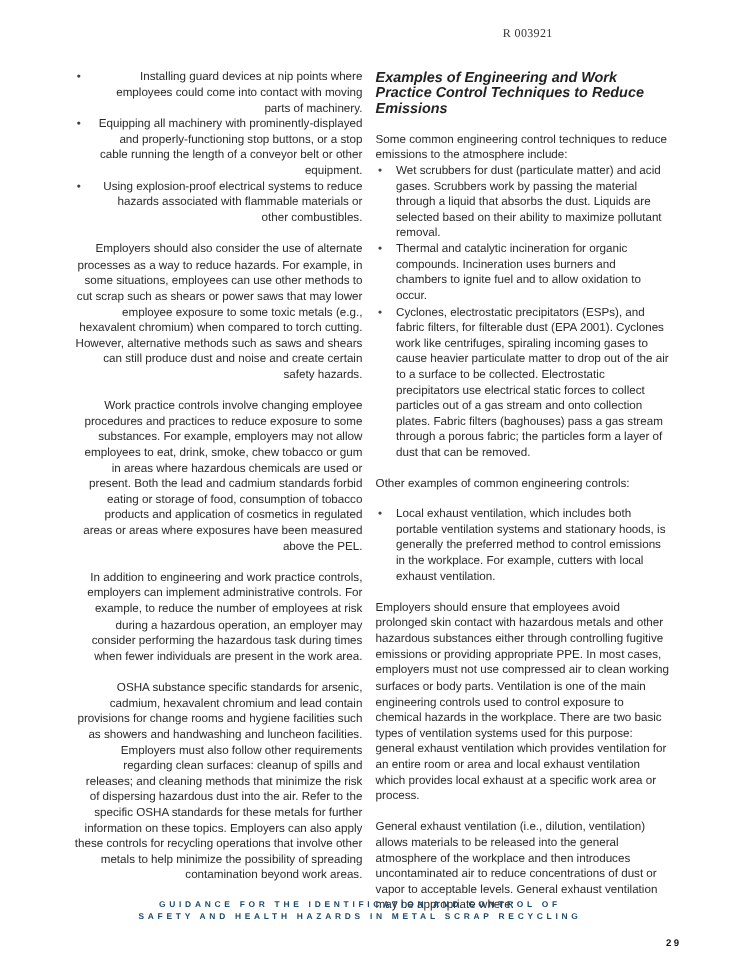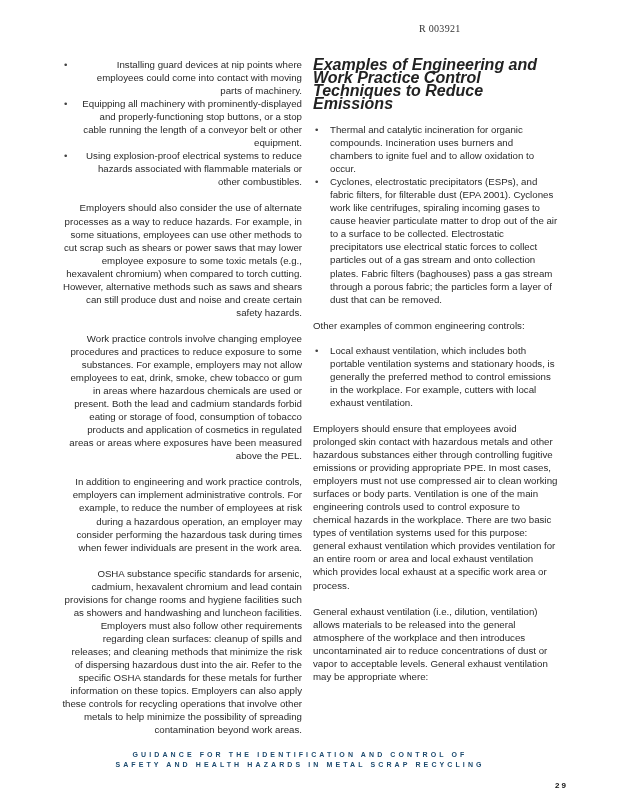--- a/index.html
+++ b/index.html
@@ -7,21 +7,21 @@
          font-family: "Liberation Sans", sans-serif; color: #222; }
   .bates { position: absolute; top: 23px; left: 419px; font-family: "Liberation Serif", serif;
            font-size: 10px; color: #333; letter-spacing: 0.3px; }
   .col { position: absolute; top: 58px; font-size: 9.7px; line-height: 13.05px; color: #2a2a2a; }
   .col-left { left: 62px; width: 240px; text-align: right; }
   .col-right { left: 313px; width: 245px; }
   p { margin: 0 0 13px 0; }
   ul { margin: 0 0 13px 0; padding: 0; list-style: none; }
   li { position: relative; padding-left: 17px; }
   li::before { content: "\2022"; position: absolute; left: 2px; top: 0; color: #444; }
-  h3 { margin: 0 0 13px 0; font-size: 16px; font-weight: bold; font-style: italic; line-height: 13px; color: #222; }
+  h3 { margin: 0 0 13px 0; font-size: 12px; font-weight: bold; font-style: italic; line-height: 13px; color: #222; }
   .footer { position: absolute; top: 750px; left: 100px; width: 400px; text-align: center;
             font-size: 7px; letter-spacing: 3.1px; color: #1c4a6e; line-height: 10px; font-weight: bold; }
   .page-num { position: absolute; top: 781px; left: 555px; font-size: 8px; font-weight: bold; color: #111; letter-spacing: 2px; }
 </style>
 </head>
 <body>
 
 <div class="bates">R  003921</div>
 
 <div class="col col-left">
@@ -31,21 +31,23 @@
     <li>Using explosion-proof electrical systems to reduce hazards associated with flammable materials or other combustibles.</li>
   </ul>
   <p>Employers should also consider the use of alternate processes as a way to reduce hazards. For example, in some situations, employees can use other methods to cut scrap such as shears or power saws that may lower employee exposure to some toxic metals (e.g., hexavalent chromium) when compared to torch cutting. However, alternative methods such as saws and shears can still produce dust and noise and create certain safety hazards.</p>
   <p>Work practice controls involve changing employee procedures and practices to reduce exposure to some substances. For example, employers may not allow employees to eat, drink, smoke, chew tobacco or gum in areas where hazardous chemicals are used or present. Both the lead and cadmium standards forbid eating or storage of food, consumption of tobacco products and application of cosmetics in regulated areas or areas where exposures have been measured above the PEL.</p>
   <p>In addition to engineering and work practice controls, employers can implement administrative controls.  For example, to reduce the number of employees at risk during a hazardous operation, an employer may consider performing the hazardous task during times when fewer individuals are present in the work area.</p>
   <p>OSHA substance specific standards for arsenic, cadmium, hexavalent chromium and lead contain provisions for change rooms and hygiene facilities such as showers and handwashing and luncheon facilities. Employers must also follow other requirements regarding clean surfaces: cleanup of spills and releases; and cleaning methods that minimize the risk of dispersing hazardous dust into the air. Refer to the specific OSHA standards for these metals for further information on these topics. Employers can also apply these controls for recycling operations that involve other metals to help minimize the possibility of spreading contamination beyond work areas.</p>
 </div>
 
 <div class="col col-right">
   <h3>Examples of Engineering and Work Practice Control Techniques to Reduce Emissions</h3>
+  <p style="margin-bottom:0">Some common engineering control techniques to reduce emissions to the atmosphere include:</p>
   <ul>
+    <li>Wet scrubbers for dust (particulate matter) and acid gases. Scrubbers work by passing the material through a liquid that absorbs the dust. Liquids are selected based on their ability to maximize pollutant removal.</li>
     <li>Thermal and catalytic incineration for organic compounds. Incineration uses burners and chambers to ignite fuel and to allow oxidation to occur.</li>
     <li>Cyclones, electrostatic precipitators (ESPs), and fabric filters, for filterable dust (EPA 2001). Cyclones work like centrifuges, spiraling incoming gases to cause heavier particulate matter to drop out of the air to a surface to be collected. Electrostatic precipitators use electrical static forces to collect particles out of a gas stream and onto collection plates. Fabric filters (baghouses) pass a gas stream through a porous fabric; the particles form a layer of dust that can be removed.</li>
   </ul>
   <p style="margin-bottom:12px">Other examples of common engineering controls:</p>
   <ul>
     <li>Local exhaust ventilation, which includes both portable ventilation systems and stationary hoods, is generally the preferred method to control emissions in the workplace. For example, cutters with local exhaust ventilation.</li>
   </ul>
   <p>Employers should ensure that employees avoid prolonged skin contact with hazardous metals and other hazardous substances either through controlling fugitive emissions or providing appropriate PPE. In most cases, employers must not use compressed air to clean working surfaces or body parts. Ventilation is one of the main engineering controls used to control exposure to chemical hazards in the workplace. There are two basic types of ventilation systems used for this purpose: general exhaust ventilation which provides ventilation for an entire room or area and local exhaust ventilation which provides local exhaust at a specific work area or process.</p>
   <p>General exhaust ventilation (i.e., dilution, ventilation) allows materials to be released into the general atmosphere of the workplace and then introduces uncontaminated air to reduce concentrations of dust or vapor to acceptable levels. General exhaust ventilation may be appropriate where:</p>
 </div>

